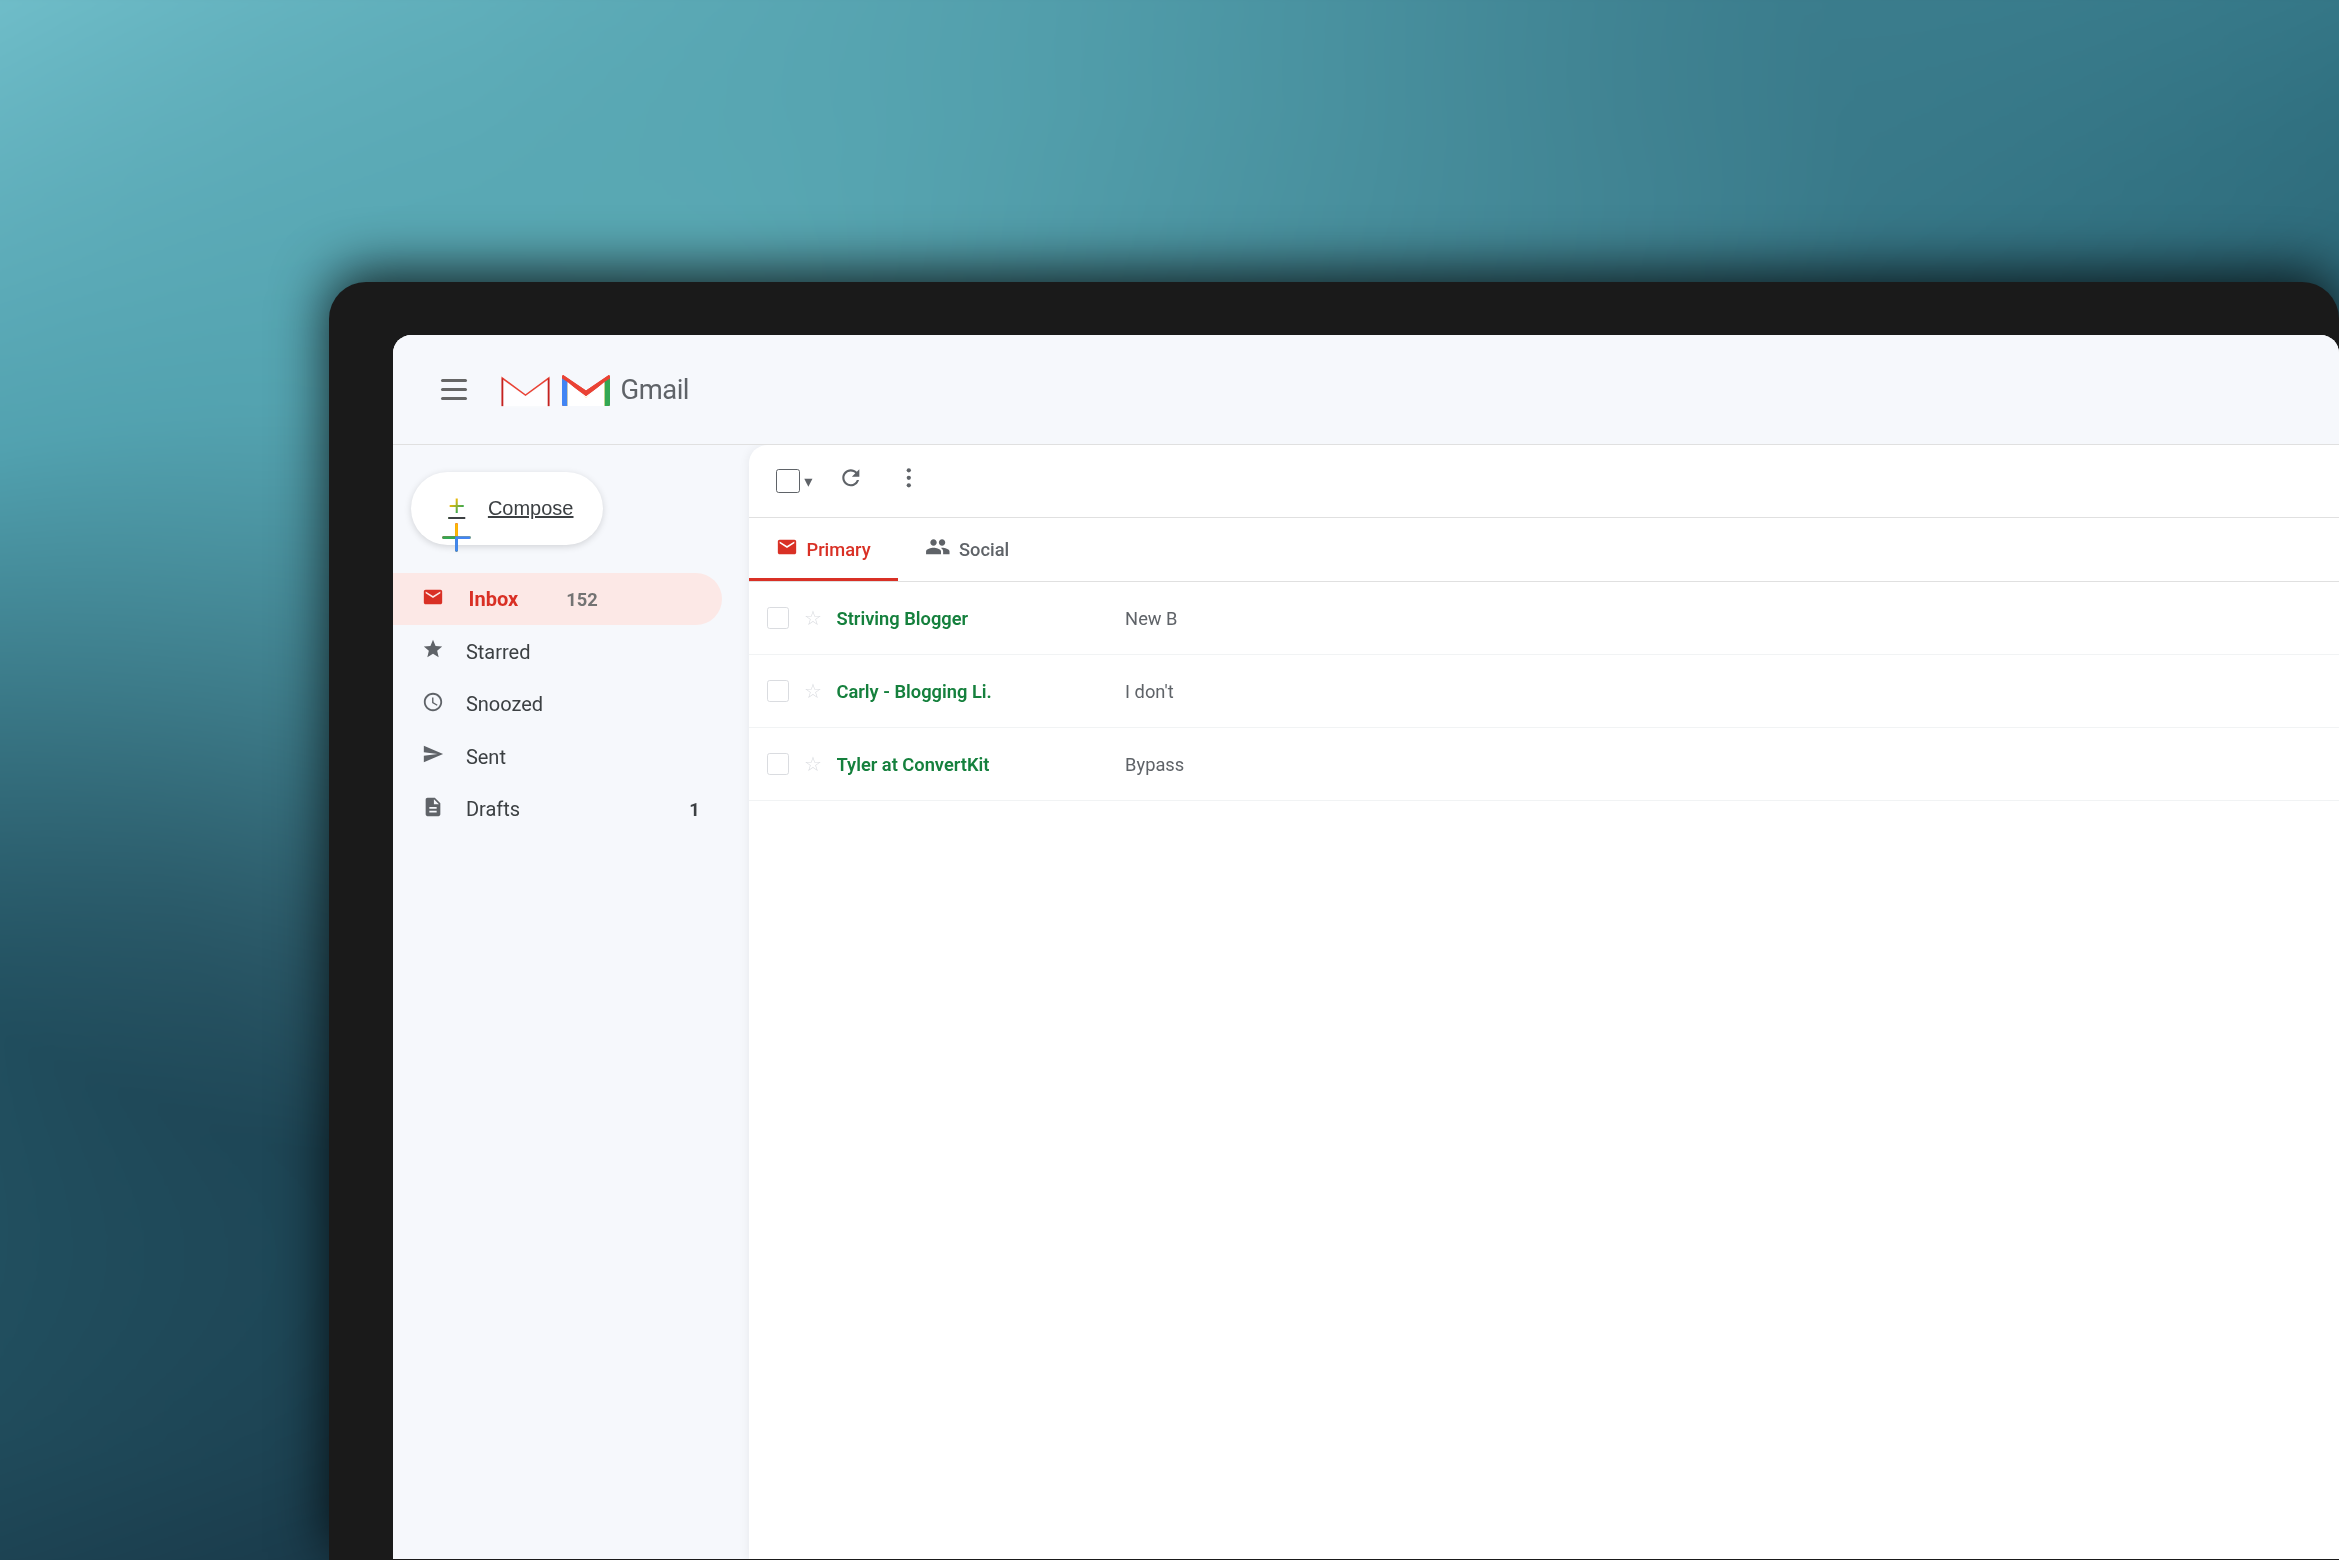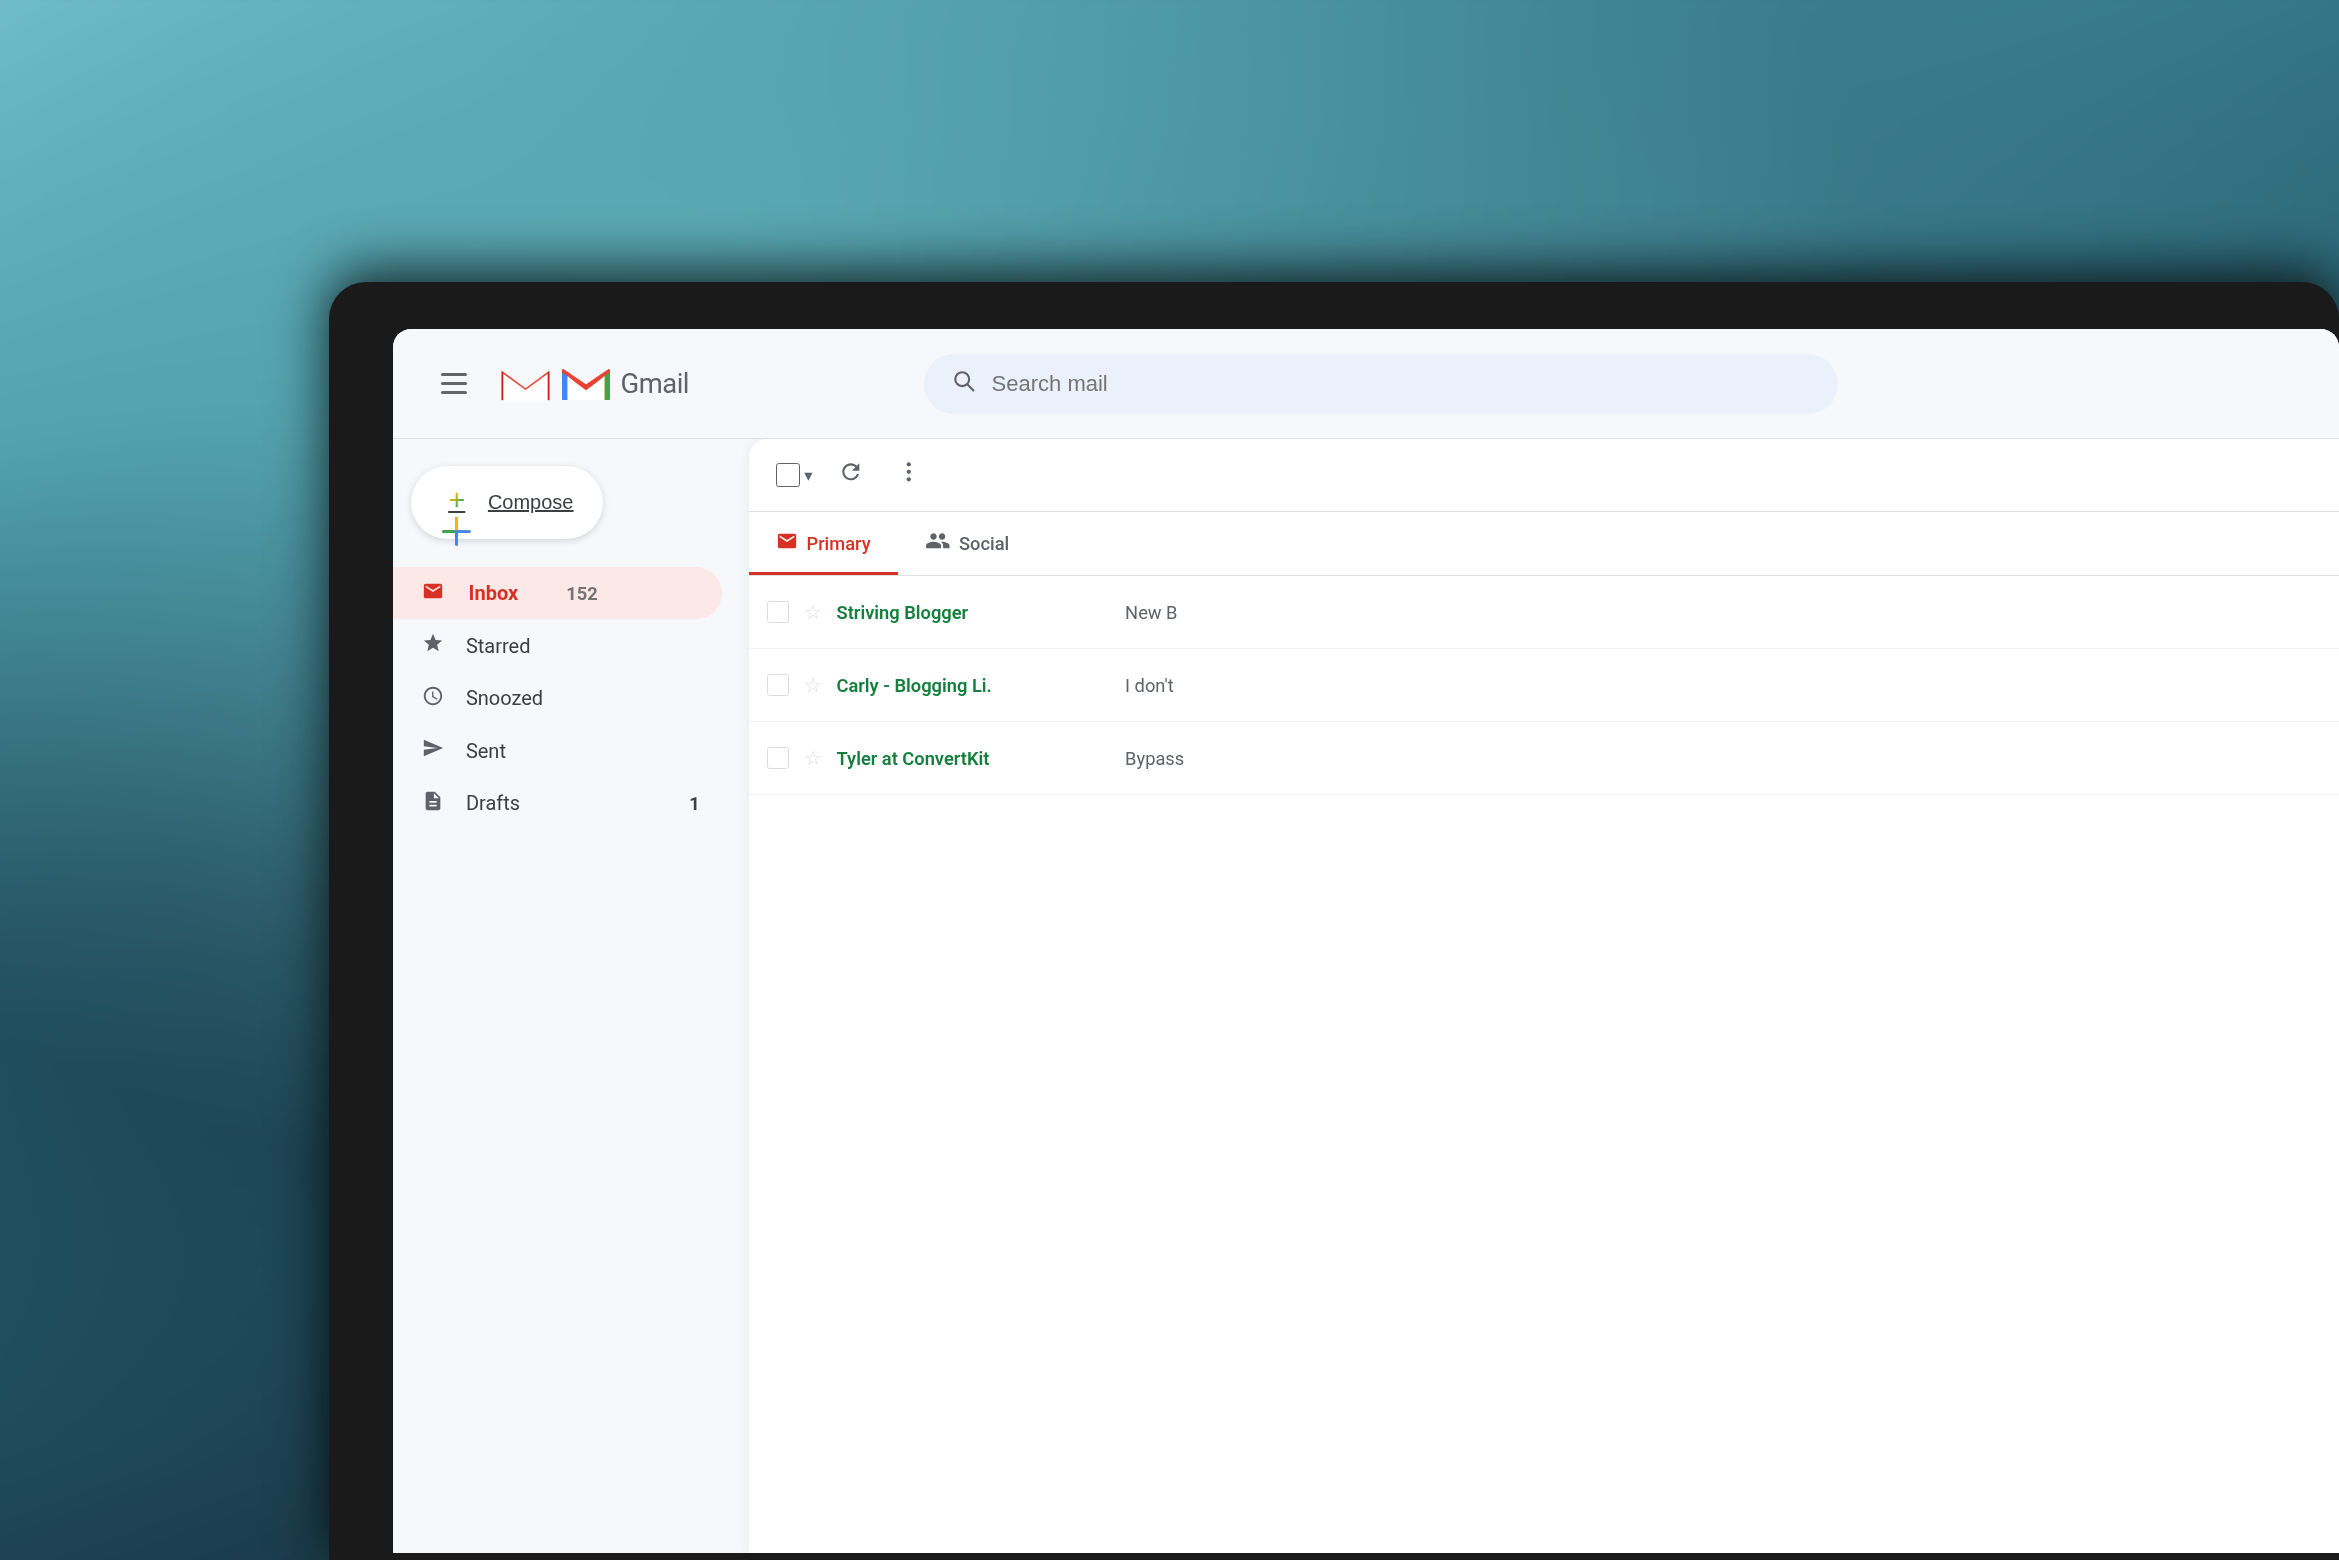--- a/index.html
+++ b/index.html
@@ -35,21 +35,21 @@
       width: 2010px;
       height: 1279px;
       background: #1a1a1a;
       border-radius: 37px 37px 0 0;
       box-shadow: 0 -9.1px 55px rgba(0,0,0,0.8);
     }
 
     
     .screen {
       position: absolute;
-      bottom: 8px;
+      bottom: 2px;
       right: 0;
       width: 1946px;
       height: 1224px;
       background: #f1f3f4;
       border-radius: 18.3px 18.3px 0 0;
       overflow: hidden;
       display: flex;
       flex-direction: column;
     }
 
@@ -438,29 +438,20 @@
               <path d="M0 6a2 2 0 0 1 1.2-1.8L26 21 50.8 4.2A2 2 0 0 1 52 6L26 25 0 6z" fill="#EA4335"></path>
               <path d="M0 6v2l26 19 26-19V6L26 25 0 6z" fill="#EA4335"></path>
               <path d="M2 38h4V12L0 8v28a2 2 0 0 0 2 2z" fill="#4285F4"></path>
               <path d="M50 38h-4V12l6-4v28a2 2 0 0 1-2 2z" fill="#34A853"></path>
               <path d="M6 12v26h40V12L26 29 6 12z" fill="#fff"></path>
             </svg>
             <span class="gmail-wordmark">Gmail</span>
           </div>
         </div>
 
-        <div class="search-bar">
-          <span class="search-icon">
-            <svg width="25.6" height="25.6" viewBox="0 0 24 24" fill="none" xmlns="http://www.w3.org/2000/svg">
-              <circle cx="10.5" cy="10.5" r="6.5" stroke="#5f6368" stroke-width="2"></circle>
-              <line x1="15.5" y1="15.5" x2="21" y2="21" stroke="#5f6368" stroke-width="2" stroke-linecap="round"></line>
-            </svg>
-          </span>
-          <input class="search-input" type="text" readonly="" placeholder="Search mail" style="">
-        </div>
       </div>
 
       <div class="gmail-body">
 
         <div class="sidebar">
 
           <button class="compose-btn">
             <div class="compose-plus">
               <svg width="33" height="33" viewBox="0 0 36 36">
                 <line x1="18" y1="4" x2="18" y2="32" stroke="#EA4335" stroke-width="3" stroke-linecap="round"></line>

